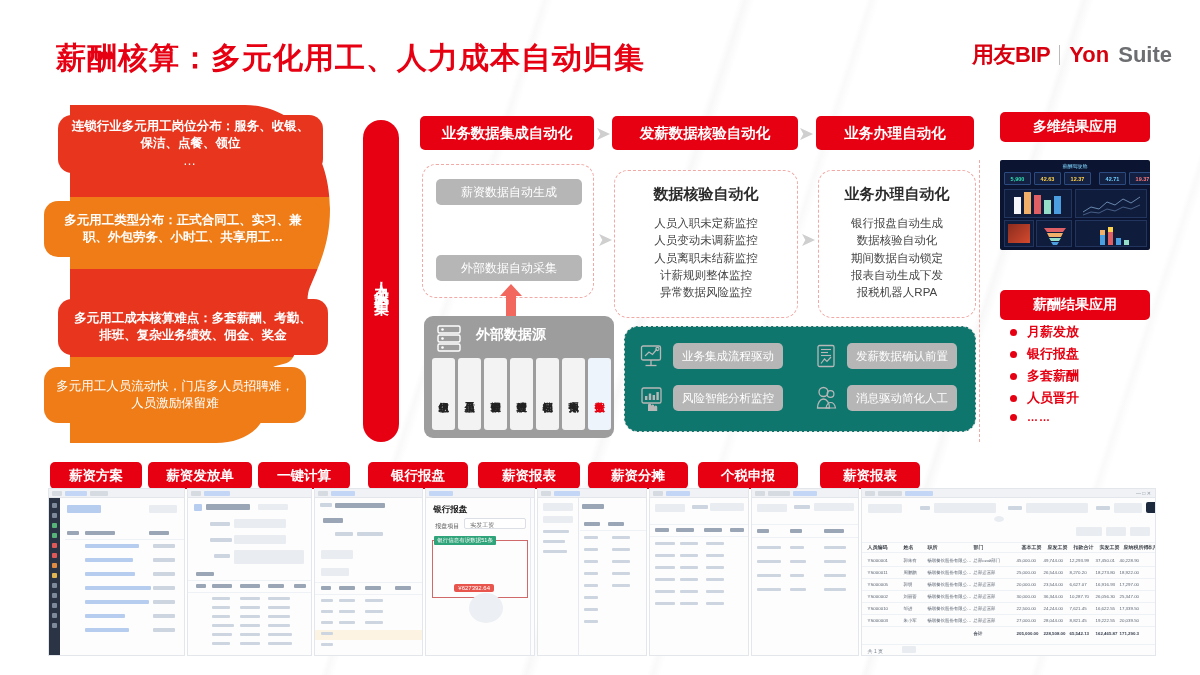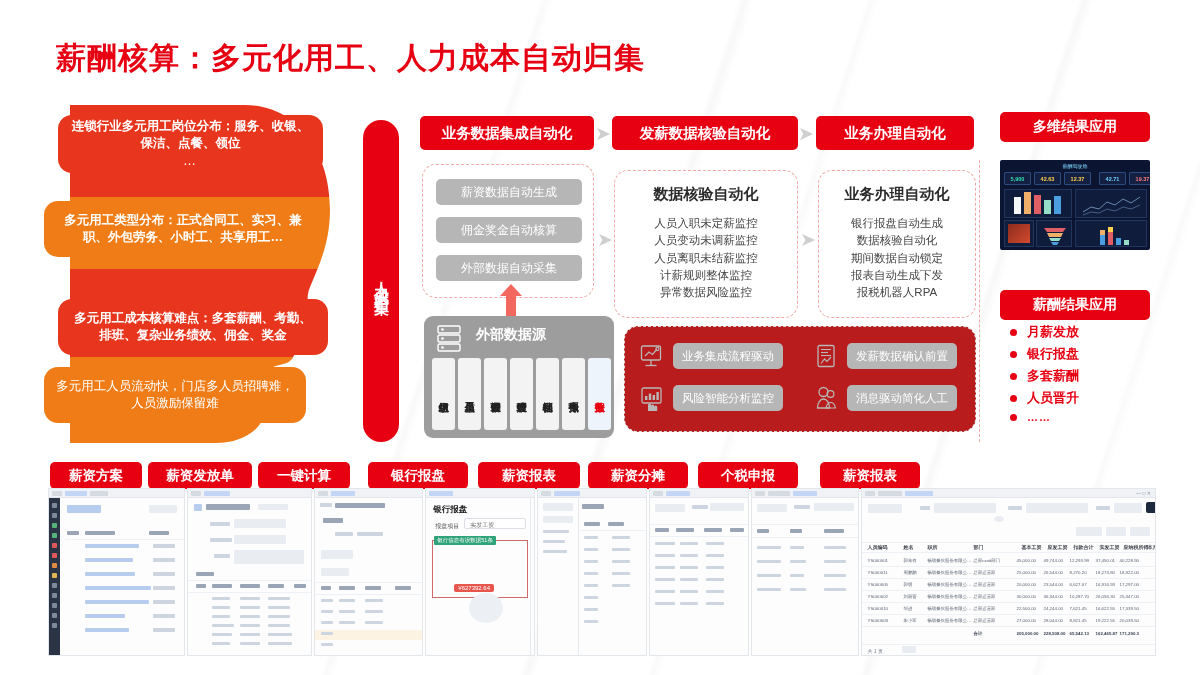--- a/index.html
+++ b/index.html
@@ -125,21 +125,21 @@
     font-size: 10px; color: #222; line-height: 1.15; font-weight: bold;
     display: flex; align-items: center; justify-content: center; text-align: center;
     writing-mode: vertical-rl; text-orientation: upright; letter-spacing: 0px;
     padding: 3px 0;
   }
   .ext-col.hi { background: #eef4fb; color: #e60012; }
 
   
   .feat-box {
     position: absolute; left: 624px; top: 326px; width: 352px; height: 106px;
-    border: 1.3px dashed #d8d8d8; border-radius: 14px; background: #b91c1c;
+    border: 1.3px dashed #d8d8d8; border-radius: 14px; background: #0f766e;
   }
   .feat-cell { position: absolute; display: flex; align-items: center; gap: 8px; }
   .feat-pill {
     height: 26px; background: #b6b6b6; border-radius: 5px; color: #fff; font-size: 11.5px;
     display: flex; align-items: center; justify-content: center; padding: 0 9px;
   }
   .feat-ic { width: 26px; height: 26px; flex: 0 0 26px; }
 
   
   .outer-dash {
@@ -210,20 +210,26 @@
   .cellh { position: absolute; font-size: 5px; font-weight: bold; color: #3a3f47; white-space: nowrap; }
   .cellv { position: absolute; font-size: 4.6px; color: #5b6personally; }
 </style>
 </head>
 <body>
 
 <div class="bg-streaks"></div>
 
 <div class="header">
   <div class="page-title">薪酬核算：多元化用工、人力成本自动归集</div>
+  <div class="logo">
+    <span class="logo-yy">用友BIP</span>
+    <span class="logo-div"></span>
+    <span class="logo-yon">Yon</span>
+    <span class="logo-suite">Suite</span>
+  </div>
 </div>
 
 <div class="head-zone">
   <svg class="head-svg" width="330" height="340" viewBox="0 0 330 340">
     <defs>
       <clipPath id="headclip">
         <path d="M40,0 L215,0 C268,0 300,48 300,104 C300,140 288,162 280,182
                  C274,197 282,203 276,212 C271,220 262,222 262,230
                  C262,240 268,246 262,254 C256,262 240,258 238,268
                  C236,282 242,300 232,316 C224,330 206,338 186,338
@@ -267,21 +273,20 @@
 <div class="stage-hd sh1">业务数据集成自动化</div>
 <div class="arrow-gray ag1">➤</div>
 <div class="stage-hd sh2">发薪数据核验自动化</div>
 <div class="arrow-gray ag2">➤</div>
 <div class="stage-hd sh3">业务办理自动化</div>
 
 <div class="outer-dash"></div>
 
 <div class="dashed-panel dp1">
   <div class="gray-pill" style="top:14px">薪资数据自动生成</div>
-  <div class="gray-pill" style="top:52px">佣金奖金自动核算</div>
   <div class="gray-pill" style="top:90px">外部数据自动采集</div>
 </div>
 
 <div class="arrow-mid am1">➤</div>
 
 <div class="dashed-panel dp2">
   <div class="panel-title" style="top:14px">数据核验自动化</div>
   <div class="panel-list" style="top:44px">
     <div>人员入职未定薪监控</div>
     <div>人员变动未调薪监控</div>

